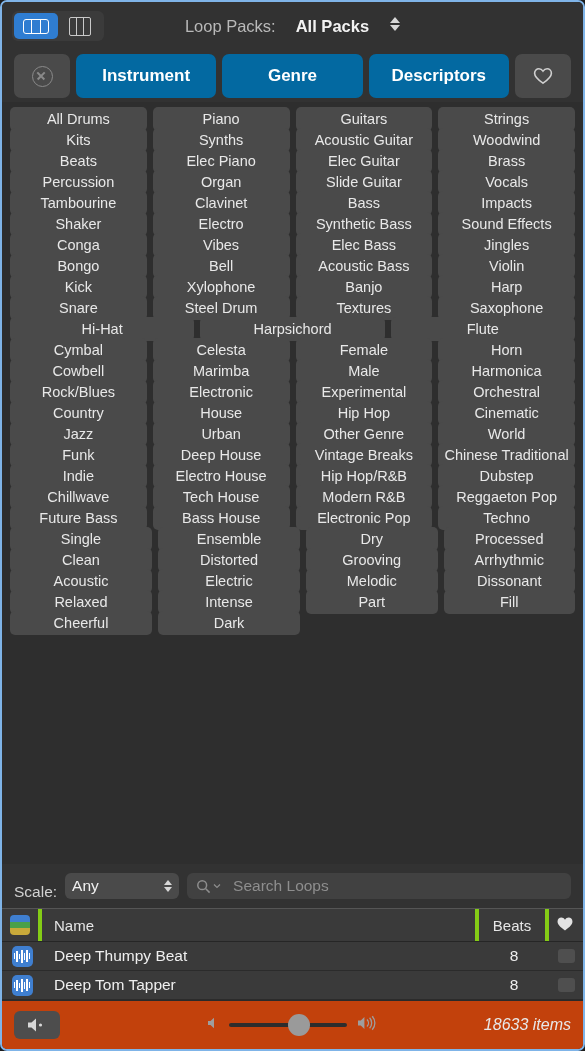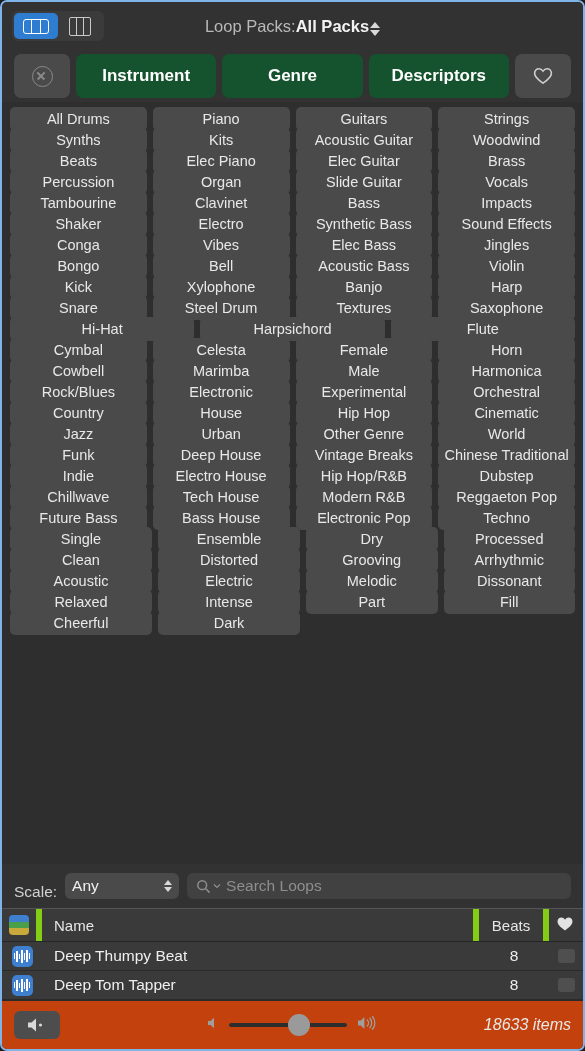--- a/index.html
+++ b/index.html
@@ -73,22 +73,22 @@
   .vt-ico-b i:last-child { border-right: none; }
 
   .looppacks {
     position: absolute;
     left: 0; right: 0;
     text-align: center;
     pointer-events: none;
   }
   .looppacks-inner {
     display: inline-flex;
-    align-items: flex-end;
-    gap: 0;
+    align-items: flex-start;
+    gap: 20px;
     pointer-events: auto;
   }
   .lp-label {
     color: #b9b9b9;
     font-size: 16.5px;
   }
   .lp-value {
     color: #f2f2f2;
     font-size: 16.5px;
     font-weight: bold;
@@ -121,21 +121,21 @@
     border-radius: 7px;
     display: flex;
     align-items: center;
     justify-content: center;
     color: #ffffff;
     font-size: 17px;
     font-weight: bold;
     cursor: default;
   }
   .fb.square { width: 56px; background: #4a4a4a; flex: 0 0 56px; }
-  .fb.primary { background: #14532d; flex: 1 1 0; text-align: right; }
+  .fb.primary { background: #0369a1; flex: 1 1 0; text-align: right; }
 
   .circ-x {
     width: 19px; height: 19px;
     border-radius: 50%;
     border: 1.5px solid #8a8a8a;
     position: relative;
   }
   .circ-x::before, .circ-x::after {
     content: "";
     position: absolute;
@@ -237,21 +237,21 @@
   .mini-chev .up { border-bottom: 5px solid #d8d8d8; }
   .mini-chev .dn { border-top: 5px solid #d8d8d8; }
 
   .searchfield {
     flex: 1 1 auto;
     height: 26px;
     background: #414141;
     border-radius: 6px;
     display: flex;
     align-items: center;
-    gap: 5px;
+    gap: 12px;
     padding: 0 9px;
     cursor: text;
   }
   .search-q {
     display: flex;
     align-items: center;
     gap: 2px;
   }
   .searchfield .ph {
     color: #8e8e8e;
@@ -265,21 +265,21 @@
     align-items: stretch;
     background: #3a3a3a;
     border-top: 1px solid #555;
     border-bottom: 1px solid #262626;
   }
   .lh-cell {
     display: flex;
     align-items: center;
     color: #e6e6e6;
     font-size: 15px;
-    border-right: 6px solid #84cc16;
+    border-right: 4px solid #84cc16;
     box-sizing: border-box;
   }
   .lh-icon { flex: 0 0 40px; justify-content: center; }
   .lh-name { flex: 1 1 auto; padding-left: 12px; }
   .lh-beats { flex: 0 0 70px; justify-content: center; }
   .lh-fav { flex: 0 0 34px; justify-content: center; border-right: none; }
 
   .kind-ico {
     width: 20px; height: 20px;
     border-radius: 4px;
@@ -437,22 +437,22 @@
 
   <div class="taggrid-wrap">
     <div class="taggrid" id="taggrid">
         <div class="tagrow std">
           <div class="tag">All Drums</div>
           <div class="tag">Piano</div>
           <div class="tag">Guitars</div>
           <div class="tag">Strings</div>
         </div>
         <div class="tagrow std">
+          <div class="tag">Kits</div>
           <div class="tag">Synths</div>
-          <div class="tag">Kits</div>
           <div class="tag">Acoustic Guitar</div>
           <div class="tag">Woodwind</div>
         </div>
         <div class="tagrow std">
           <div class="tag">Beats</div>
           <div class="tag">Elec Piano</div>
           <div class="tag">Elec Guitar</div>
           <div class="tag">Brass</div>
         </div>
         <div class="tagrow std">

